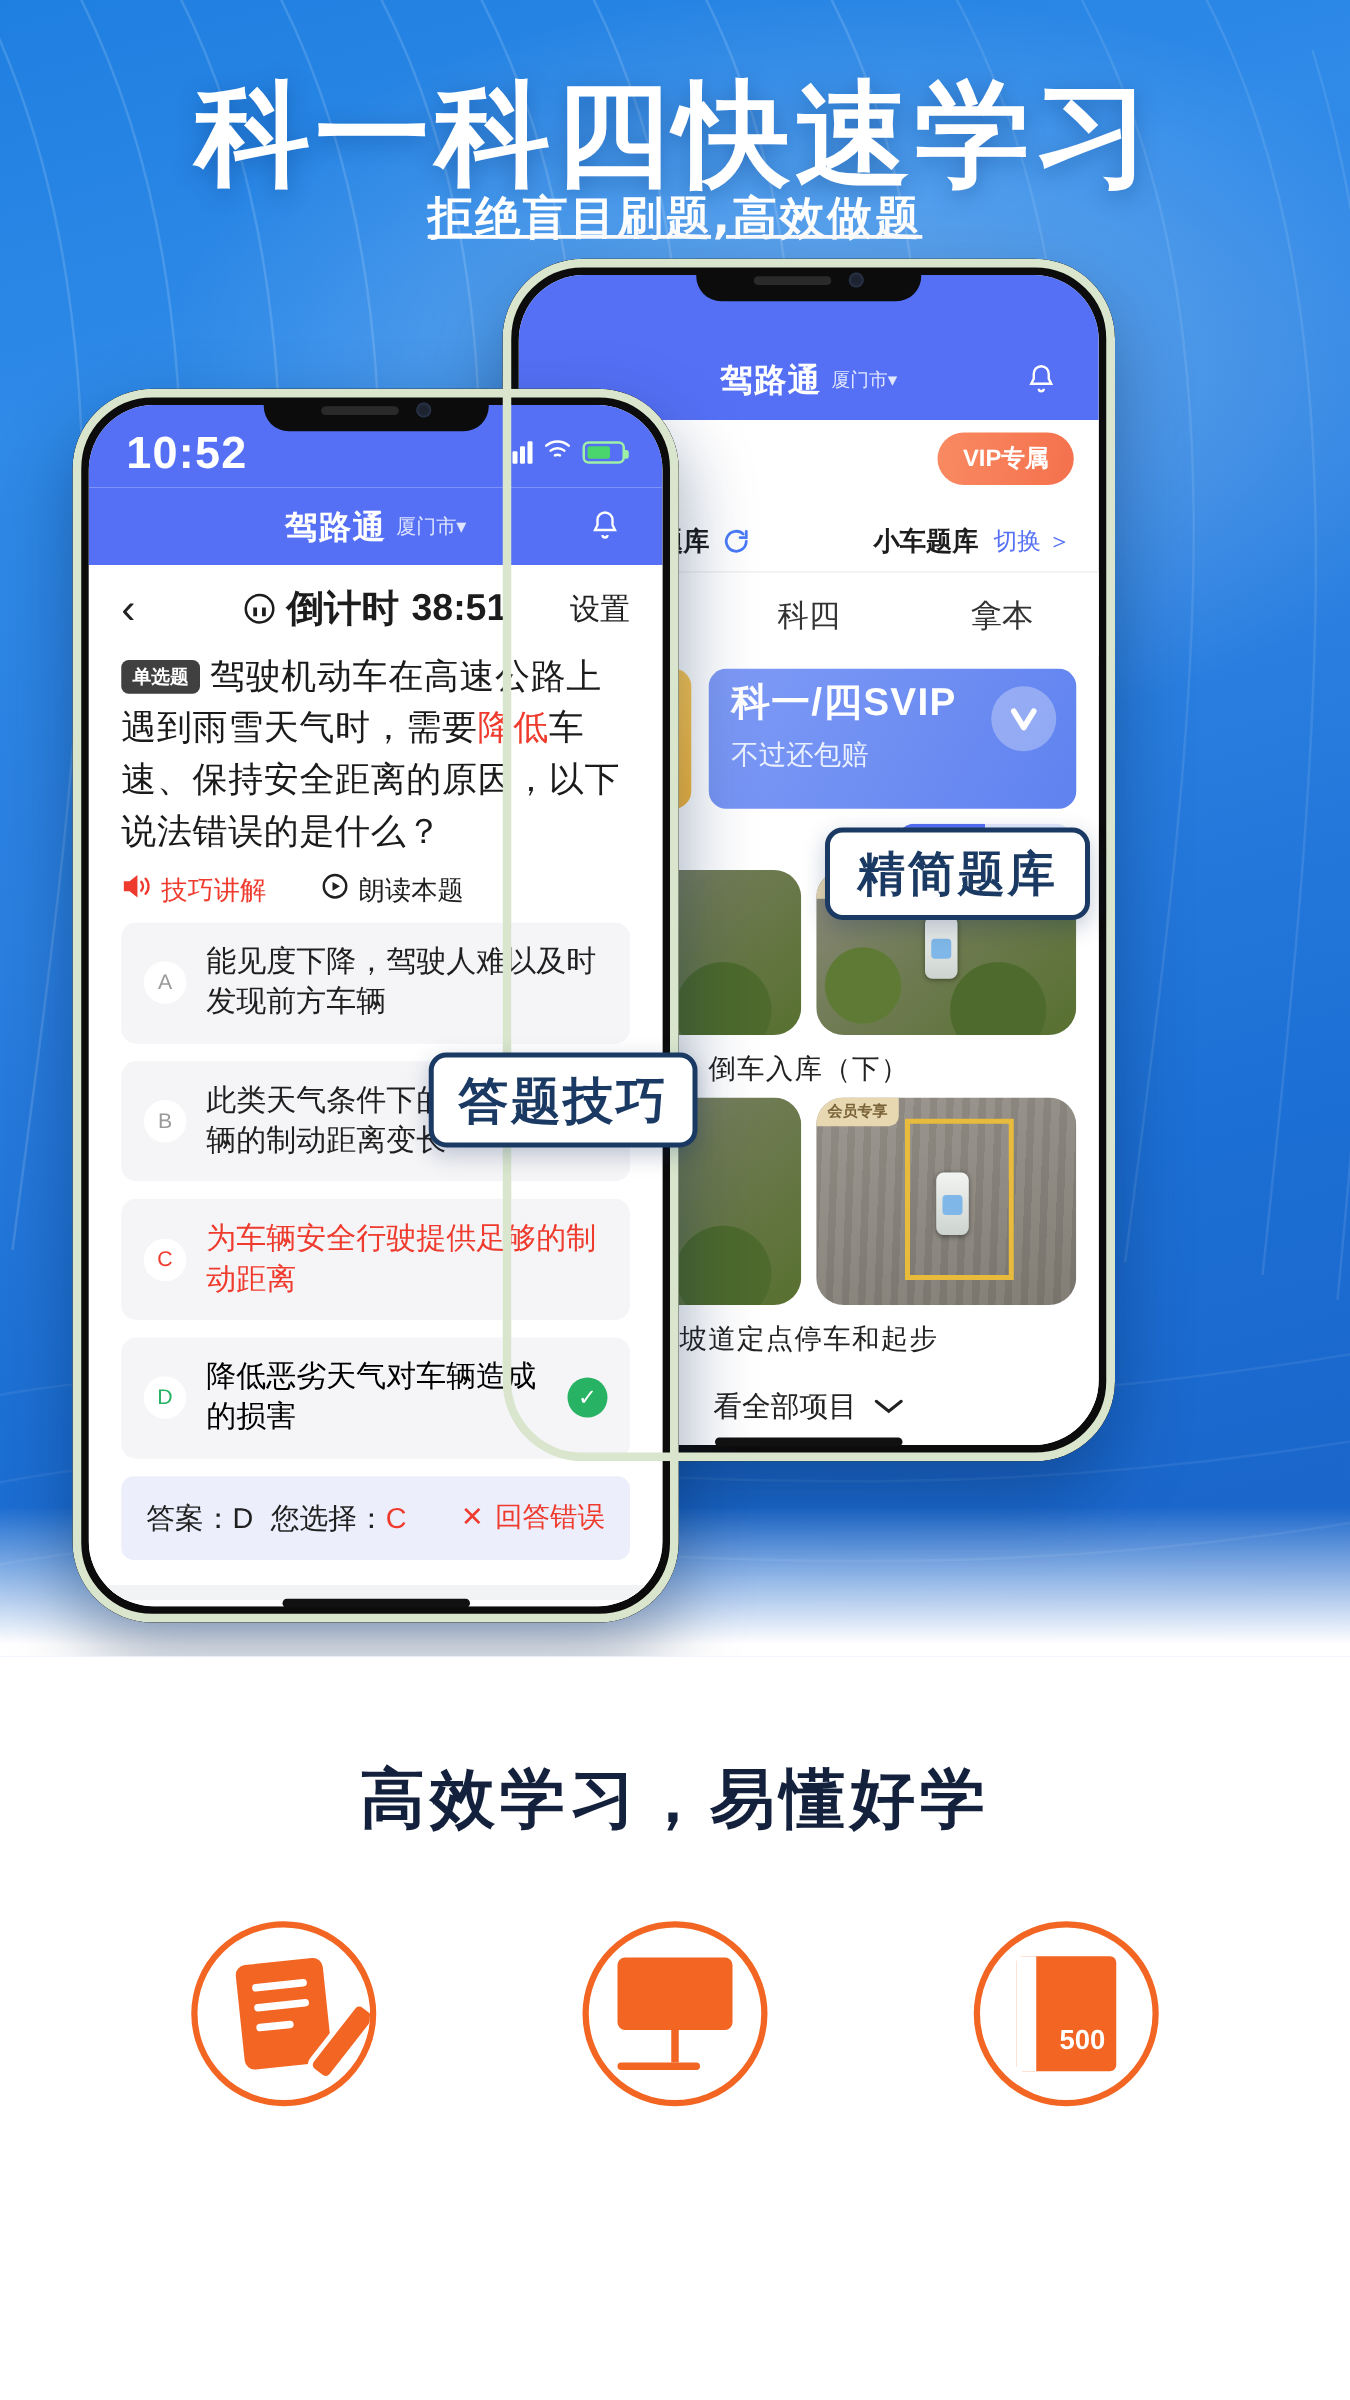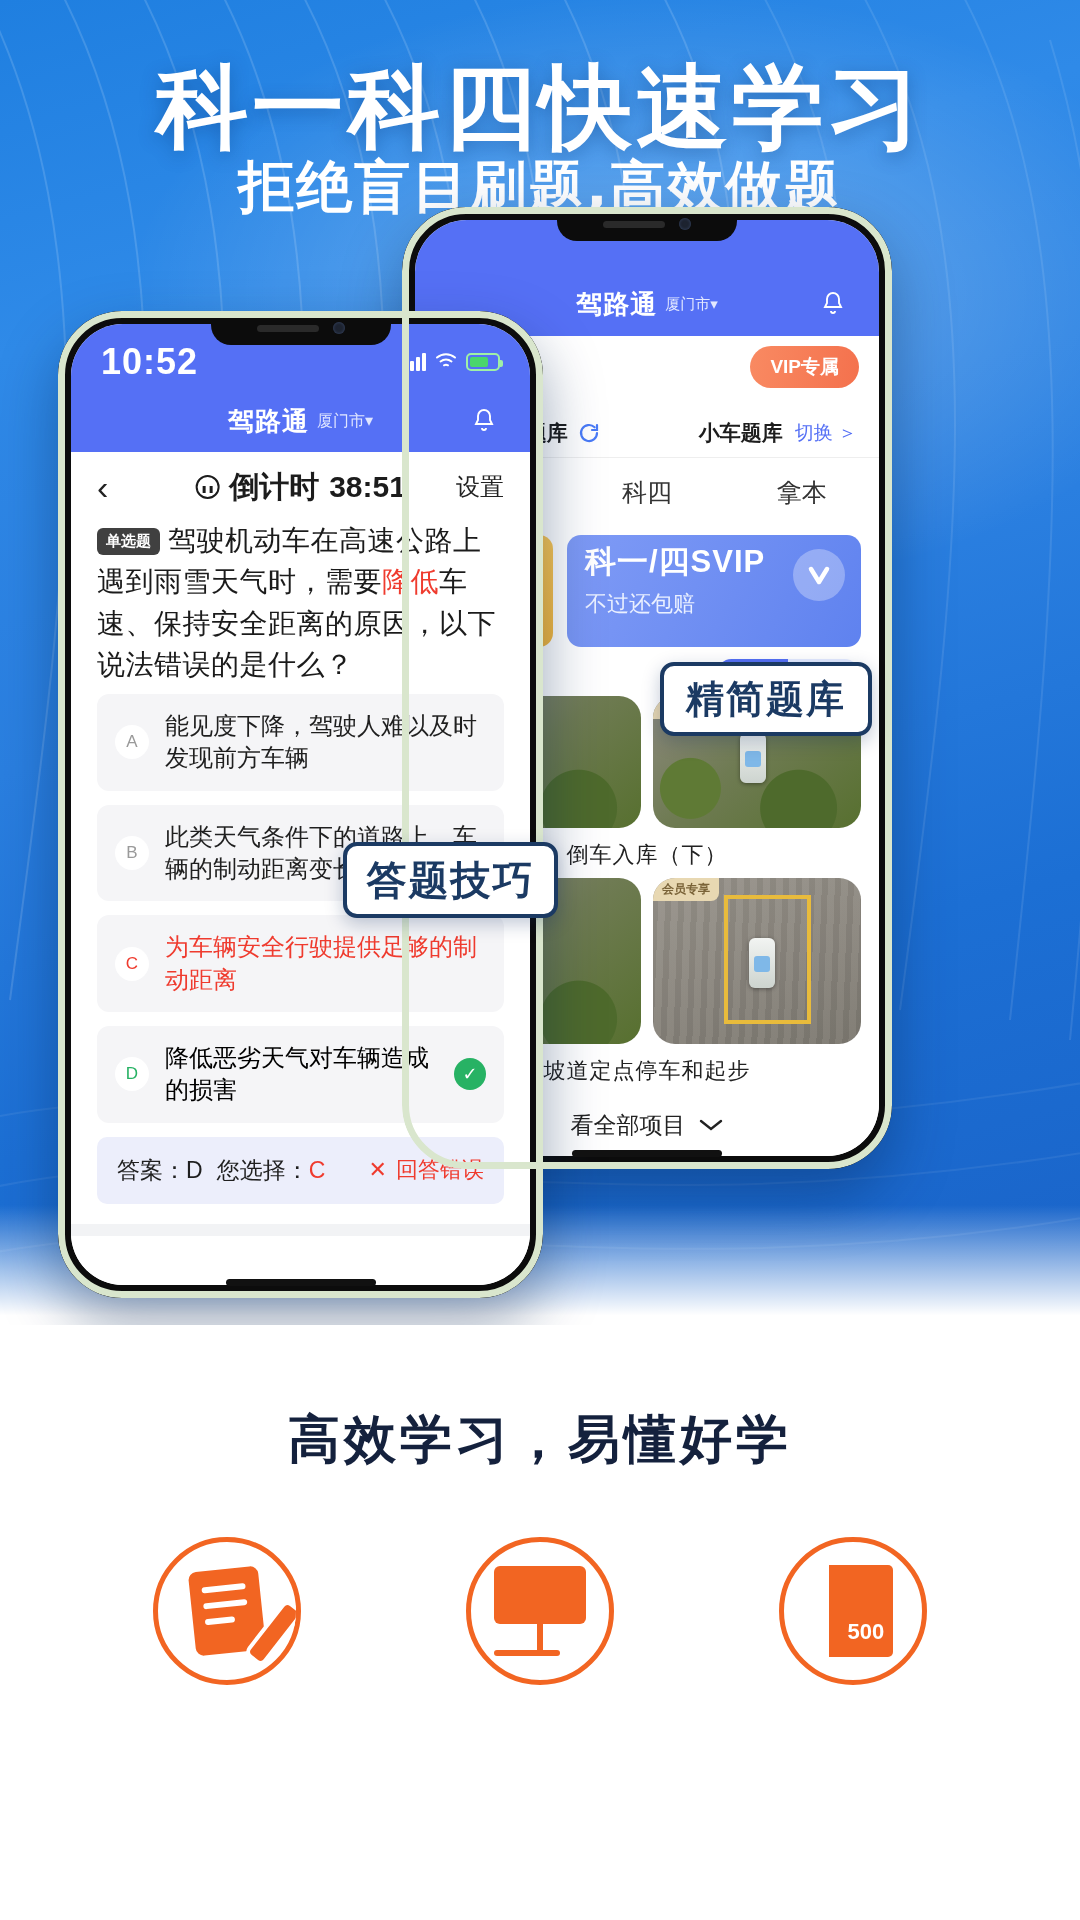--- a/index.html
+++ b/index.html
@@ -32,23 +32,24 @@
     position:absolute; left:0; top:46px; width:1080px; text-align:center;
     font-size:92px; font-weight:bold; color:#ffffff; letter-spacing:4px;
     text-shadow:0 4px 18px rgba(10,50,110,.35);
     font-family:"DejaVu Sans","Liberation Sans",sans-serif;
   }
   .hero-sub-wrap {
     position:absolute; left:0; top:150px; width:1080px; text-align:center;
   }
   .hero-sub {
     display:inline-block; position:relative;
-    font-size:56px; font-weight:bold; color:#ffffff; letter-spacing:2px;
+    font-size:36px; font-weight:bold; color:#ffffff; letter-spacing:2px;
     padding:0 14px 8px 14px;
     font-family:"DejaVu Sans","Liberation Sans",sans-serif;
+    text-decoration:underline;
   }
   .hero-sub::after{
     content:""; position:absolute; left:0; right:0; bottom:-2px; height:14px;
     background:rgba(255,255,255,.22); border-radius:2px; z-index:-1;
   }
 
   
   .phone {
     position:absolute;
     border-radius:64px;
@@ -483,20 +484,41 @@
           <span>倒计时</span>
           <span>38:51</span>
         </span>
         <span class="fp-settings">设置</span>
       </div>
 
       <div class="qwrap">
         <span class="qtag">单选题</span><span class="qtext"><span>驾驶机动车在高速公路上遇到雨雪天气时，需要</span><span class="hl">降低</span><span>车速、保持安全距离的原因，以下说法错误的是什么？</span></span>
       </div>
 
+      <div class="qactions">
+        <span class="qact red">
+          <span>
+            <svg width="24" height="20" viewBox="0 0 24 20" fill="none" stroke="#ef3b2e" stroke-width="1.9" stroke-linecap="round">
+                <path d="M3 7h4l5-4v14l-5-4H3z" fill="#ef3b2e"></path>
+                <path d="M16 6.5a5 5 0 0 1 0 7"></path>
+                <path d="M19.5 4a9 9 0 0 1 0 12"></path>
+              </svg>
+          </span>
+          <span>技巧讲解</span>
+        </span>
+        <span class="qact dark">
+          <span>
+            <svg width="22" height="22" viewBox="0 0 22 22" fill="none" stroke="#1f1f1f" stroke-width="1.9">
+                <circle cx="11" cy="11" r="9"></circle>
+                <path d="M9 7.5l6 3.5-6 3.5z" fill="#1f1f1f" stroke="none"></path>
+              </svg>
+          </span>
+          <span>朗读本题</span>
+        </span>
+      </div>
 
       <div class="opts">
         <div class="opt">
           <span class="letter">A</span>
           <span class="txt">能见度下降，驾驶人难以及时发现前方车辆</span>
         </div>
         <div class="opt">
           <span class="letter">B</span>
           <span class="txt">此类天气条件下的道路上，车辆的制动距离变长</span>
         </div>

